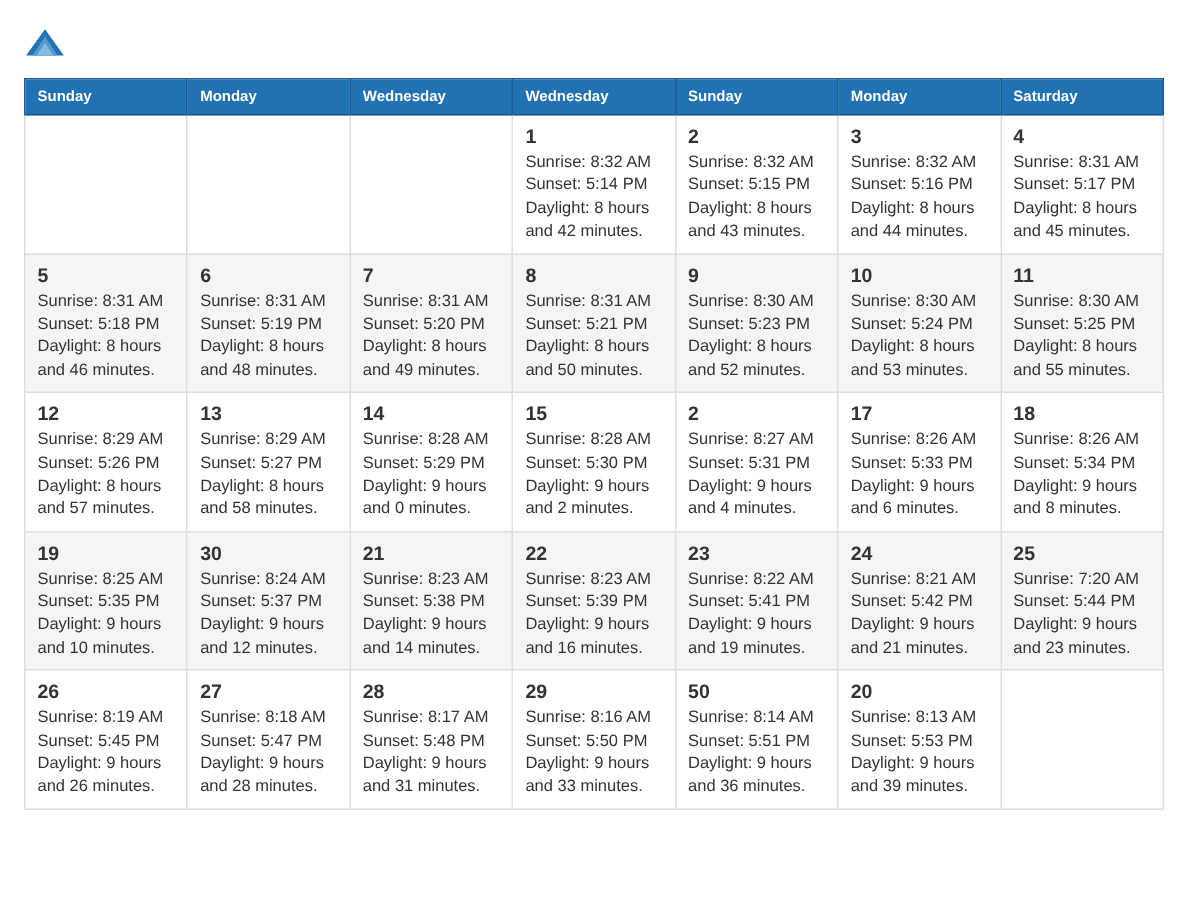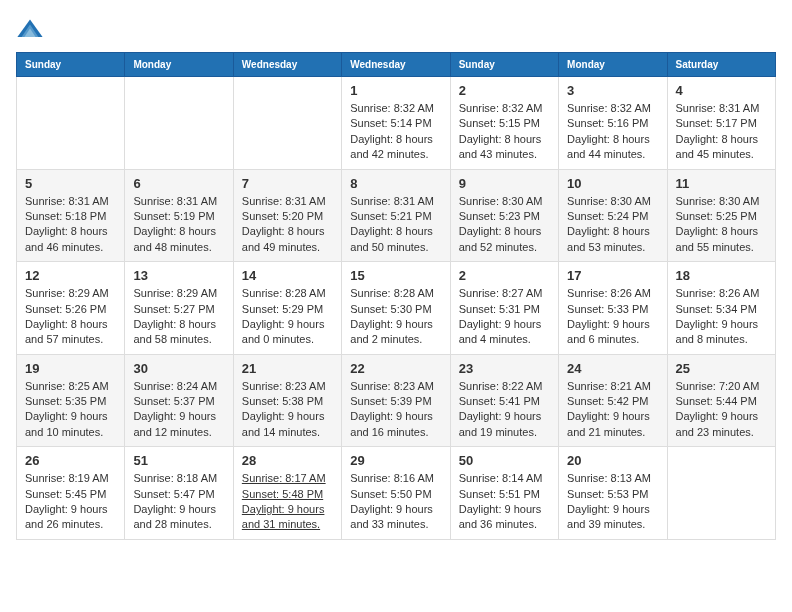--- a/index.html
+++ b/index.html
@@ -289,28 +289,28 @@
         </td>
       </tr>
       <tr>
         <td>
           <span class="day-number">26</span>
           <div class="day-info" style="white-space: pre-line;">Sunrise: 8:19 AM
 Sunset: 5:45 PM
 Daylight: 9 hours and 26 minutes.</div>
         </td>
         <td>
-          <span class="day-number">51</span>
+          <span class="day-number">27</span>
           <div class="day-info" style="white-space: pre-line;">Sunrise: 8:18 AM
 Sunset: 5:47 PM
 Daylight: 9 hours and 28 minutes.</div>
         </td>
         <td>
           <span class="day-number">28</span>
-          <div class="day-info" style="white-space: pre-line; text-decoration: underline;">Sunrise: 8:17 AM
+          <div class="day-info" style="white-space: pre-line;">Sunrise: 8:17 AM
 Sunset: 5:48 PM
 Daylight: 9 hours and 31 minutes.</div>
         </td>
         <td>
           <span class="day-number">29</span>
           <div class="day-info" style="white-space: pre-line;">Sunrise: 8:16 AM
 Sunset: 5:50 PM
 Daylight: 9 hours and 33 minutes.</div>
         </td>
         <td>

